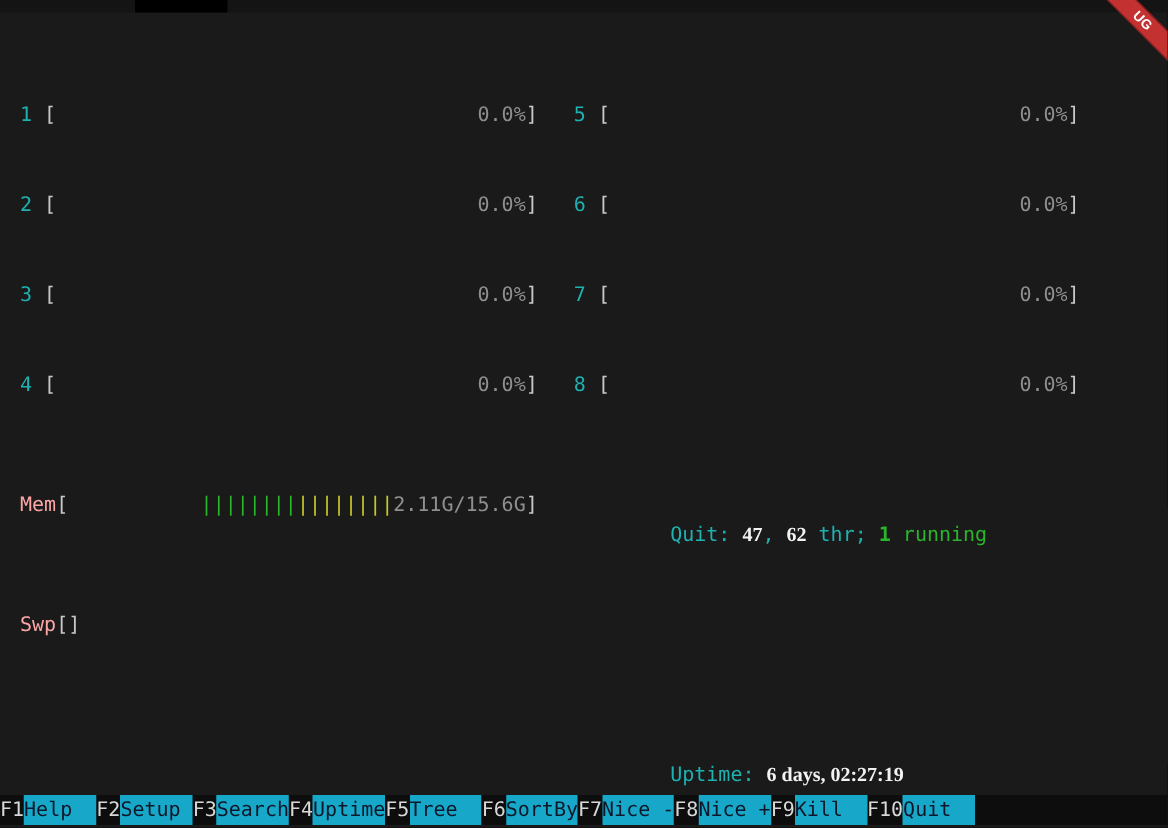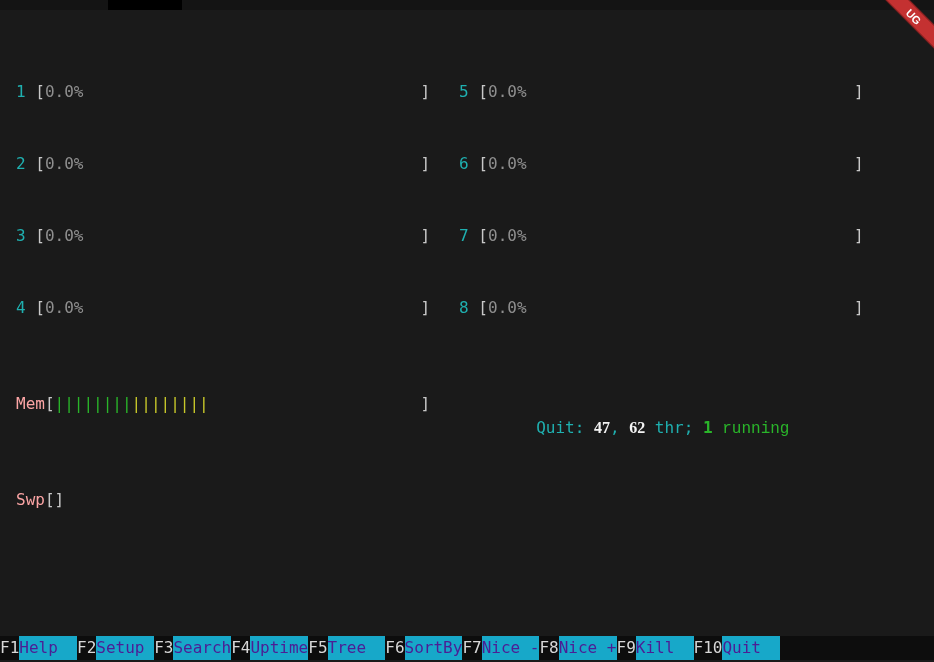--- a/index.html
+++ b/index.html
@@ -32,35 +32,35 @@
     font-size:11px;font-weight:bold;z-index:10;border-top:1px solid #7e1f1f;border-bottom:1px solid #7e1f1f;
     font-family:"Liberation Sans",sans-serif;
   }
   .hdr{padding:22px 0 0 16px;white-space:pre;}
   .hline{display:flex;height:24px;}
   .meter{display:flex;width:43ch;overflow:hidden;}
   .meter.rt{margin-left:3ch;width:42ch;}
   .mlabel{color:#fca5a5;}
   .cyan{color:var(--text-cyan);}
   .bracket{color:#c8c8c8;}
-  .minner{flex:1;display:flex;justify-content:flex-start;overflow:hidden;}
+  .minner{flex:1;display:flex;justify-content:flex-end;overflow:hidden;}
   .mval{color:#8f8f8f;}
   .bars{white-space:pre;}
   .bars-g{color:var(--text-green);}
   .bars-y{color:var(--bar-yellow);}
   .rline{margin-left:3ch;white-space:pre;}
   .bw{color:#f2f2f2;font-weight:bold;font-family:Liberation Serif, serif;}
   .w{color:#d9d9d9;}
-  .grn{color:var(--text-green);font-family:Liberation Mono, monospace;}
+  .grn{color:var(--text-green);}
   .bgrn{color:var(--text-green);font-weight:bold;}
 
   .fnbar{position:absolute;left:0;bottom:2px;height:24px;width:100%;background:#0d0d0d;display:flex;}
   .fnseg{display:flex;}
   .fnkey{color:#d8d8d8;white-space:pre;}
-  .fnlabel{display:inline-block;width:6ch;background:var(--selection-cyan);color:#4c1d95;white-space:pre;overflow:hidden;}
+  .fnlabel{display:inline-block;width:6ch;background:var(--selection-cyan);color:#0f172a;white-space:pre;overflow:hidden;}
 </style>
 </head>
 <body>
 
 <div class="screen">
 
   <div class="chrome">
     <div class="chrome-tab"></div>
   </div>
   <div class="ribbon">UG</div>
@@ -78,33 +78,39 @@
       <div class="meter"><span class="mlabel cyan">3 </span><span class="bracket">[</span><span class="minner"><span class="bars"></span><span class="mval">0.0%</span></span><span class="bracket">]</span></div>
       <div class="meter rt"><span class="mlabel cyan">7 </span><span class="bracket">[</span><span class="minner"><span class="bars"></span><span class="mval">0.0%</span></span><span class="bracket">]</span></div>
     </div>
     <div class="hline">
       <div class="meter"><span class="mlabel cyan">4 </span><span class="bracket">[</span><span class="minner"><span class="bars"></span><span class="mval">0.0%</span></span><span class="bracket">]</span></div>
       <div class="meter rt"><span class="mlabel cyan">8 </span><span class="bracket">[</span><span class="minner"><span class="bars"></span><span class="mval">0.0%</span></span><span class="bracket">]</span></div>
     </div>
 
     <div class="hline">
       <div class="meter">
-        <span class="mlabel">Mem</span><span class="bracket">[</span><span class="minner"><span class="bars"><span class="bars-g">||||||||</span><span class="bars-y">||||||||</span></span></span><span class="bracket">]</span>
+        <span class="mlabel">Mem</span><span class="bracket">[</span><span class="minner"><span class="bars"><span class="bars-g">||||||||</span><span class="bars-y">||||||||</span></span><span class="mval">2.11G/15.6G</span></span><span class="bracket">]</span>
       </div>
       <div class="rline">
         <span class="cyan">Quit: </span><span class="bw">47</span><span class="cyan">, </span><span class="bw">62</span><span class="cyan"> thr; </span><span class="bgrn">1</span><span class="grn"> running</span>
       </div>
     </div>
 
     <div class="hline">
       <div class="meter">
         <span class="mlabel">Swp</span><span class="bracket">[</span><span class="bracket">]</span>
       </div>
     </div>
 
+    <div class="hline">
+      <div class="meter"></div>
+      <div class="rline">
+        <span class="cyan">Uptime: </span><span class="bw">6 days, 02:27:19</span>
+      </div>
+    </div>
   </div>
 
   <div class="fnbar" id="fnbar">
       <span class="fnseg">
         <span class="fnkey">F1</span>
         <span class="fnlabel">Help</span>
       </span>
       <span class="fnseg">
         <span class="fnkey">F2</span>
         <span class="fnlabel">Setup</span>

